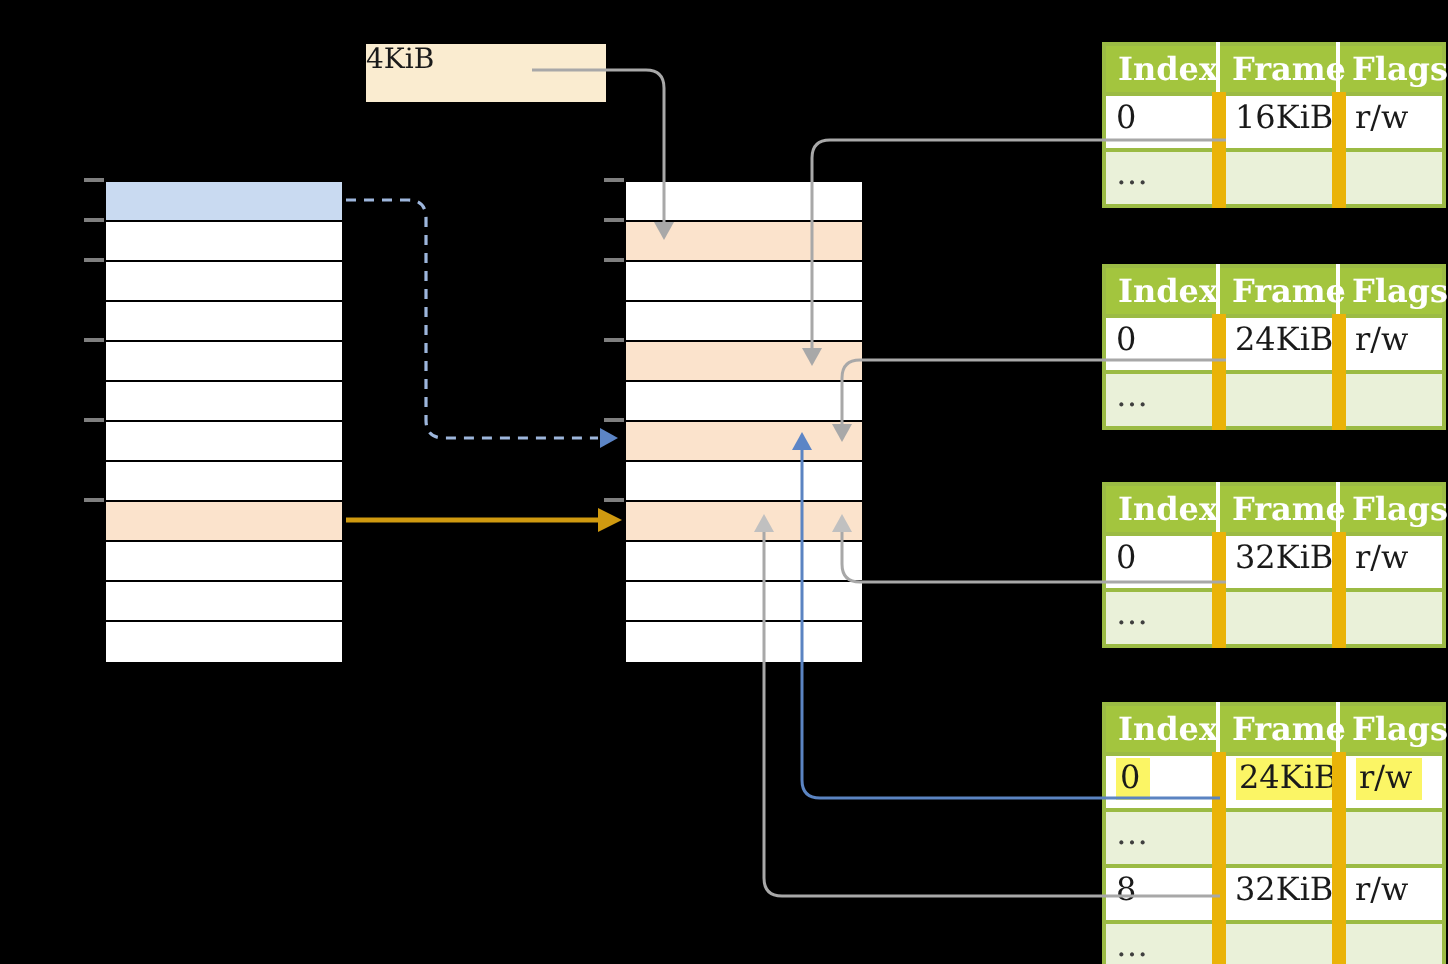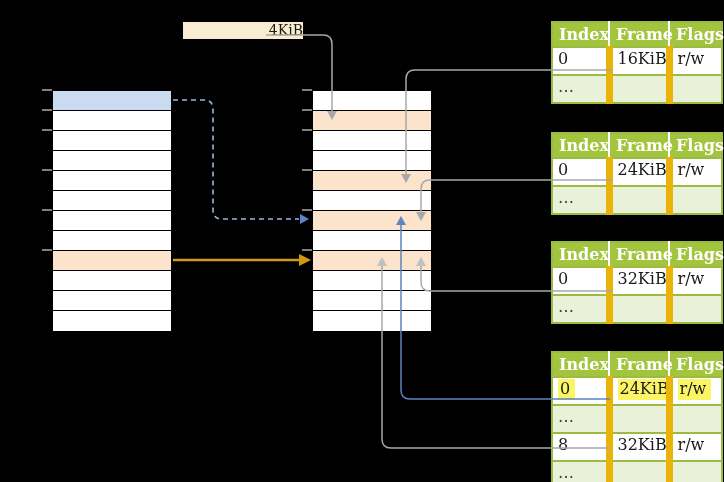--- a/index.html
+++ b/index.html
@@ -11,23 +11,23 @@
   .memcol{position:absolute;width:120px;height:242px;background:#fff;
     border:1px solid #000;box-sizing:border-box;}
   #vcol{left:52px;top:90px;}
   #pcol{left:312px;top:90px;}
   .mrow{height:20px;border-bottom:1px solid #000;box-sizing:border-box;background:#fff;}
   .mrow:last-child{border-bottom:none;}
   .mrow.blue{background:var(--cell_blue);}
   .mrow.orange{background:var(--cell_orange);}
   .tick{position:absolute;width:10px;height:2px;background:var(--tick_gray);}
   
-  #label4k{position:absolute;left:183px;top:22px;width:120px;height:17px;
+  #label4k{position:absolute;left:183px;top:22px;width:120px;height:29px;
     background:var(--label_cream);color:var(--text_dark);
-    font-size:14px;line-height:17px;text-align:right;}
+    font-size:14px;line-height:17px;text-align:left;}
   
   .ptable{position:absolute;left:551px;}
   #pt0{top:21px;} #pt1{top:132px;} #pt2{top:241px;} #pt3{top:351px;}
   .ptable table{border-collapse:collapse;border:2px solid var(--table_border_green);
     table-layout:fixed;width:170px;}
   .ptable th{background:var(--table_header_green);color:#fff;font-size:16px;
     font-weight:bold;text-align:left;padding:2px 0 2px 6px;height:19px;
     border-left:2px solid #fff;}
   .ptable th:first-child{border-left:none;margin-left:41px;}
   .ptable td{background:#fff;color:var(--text_dark);font-size:16px;

